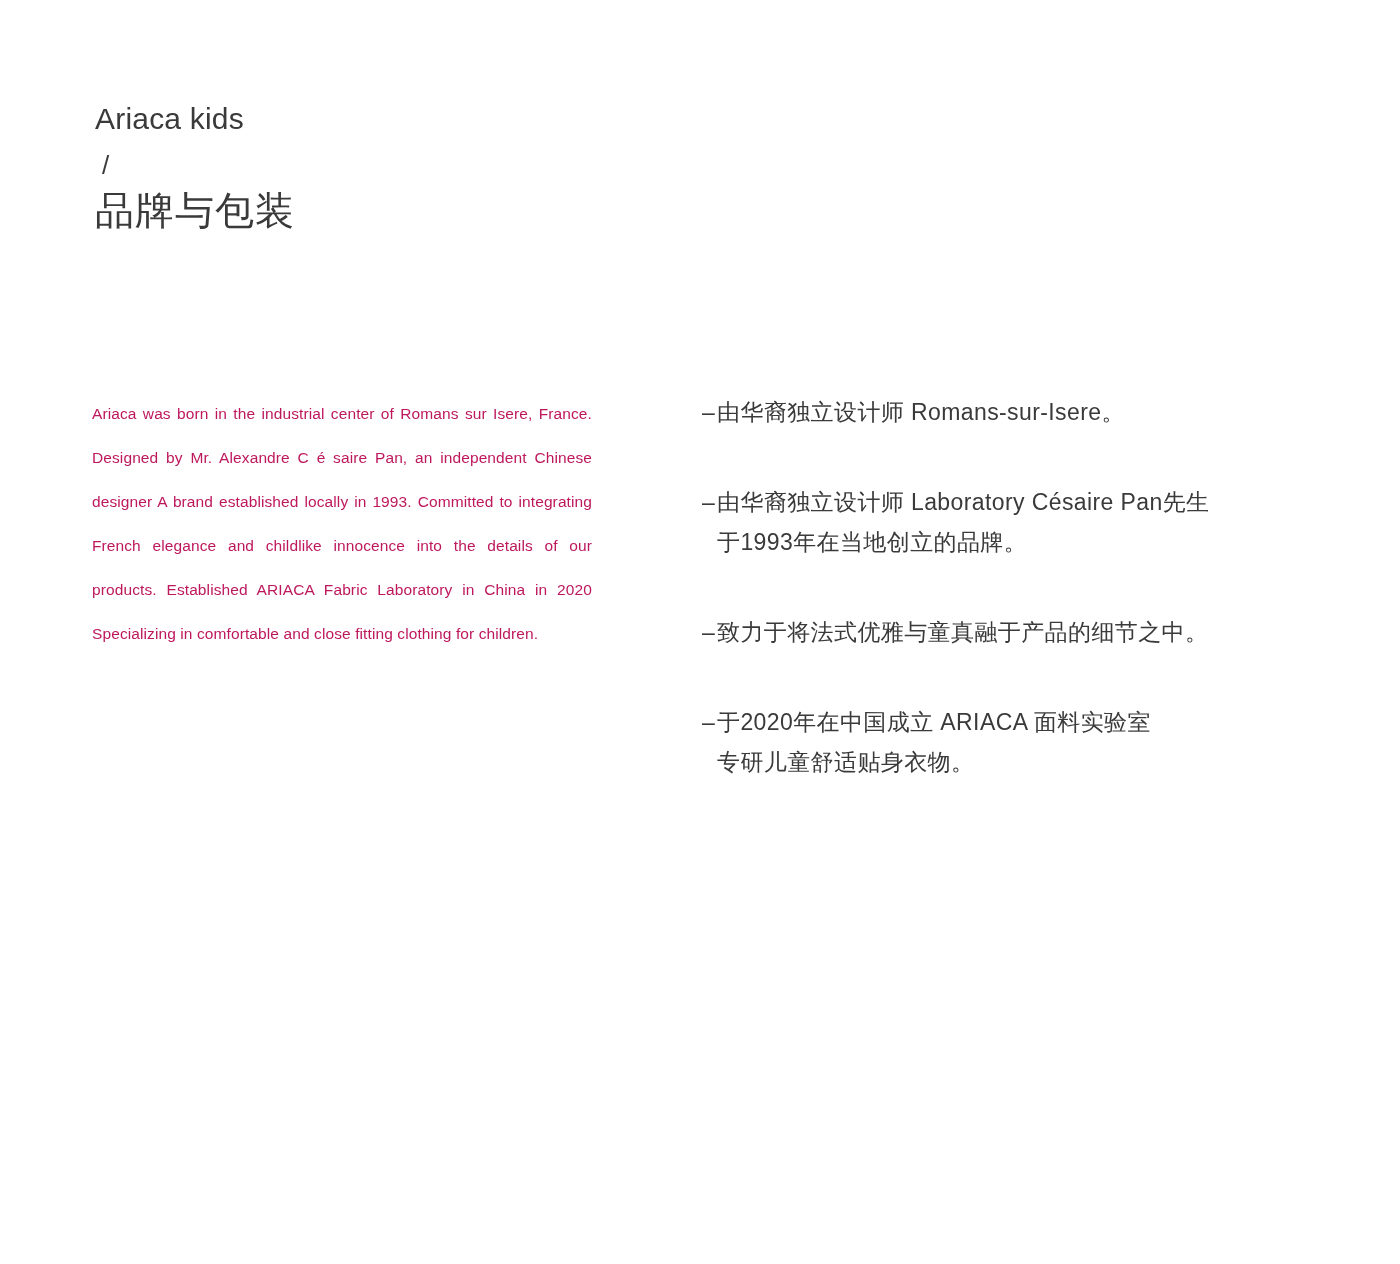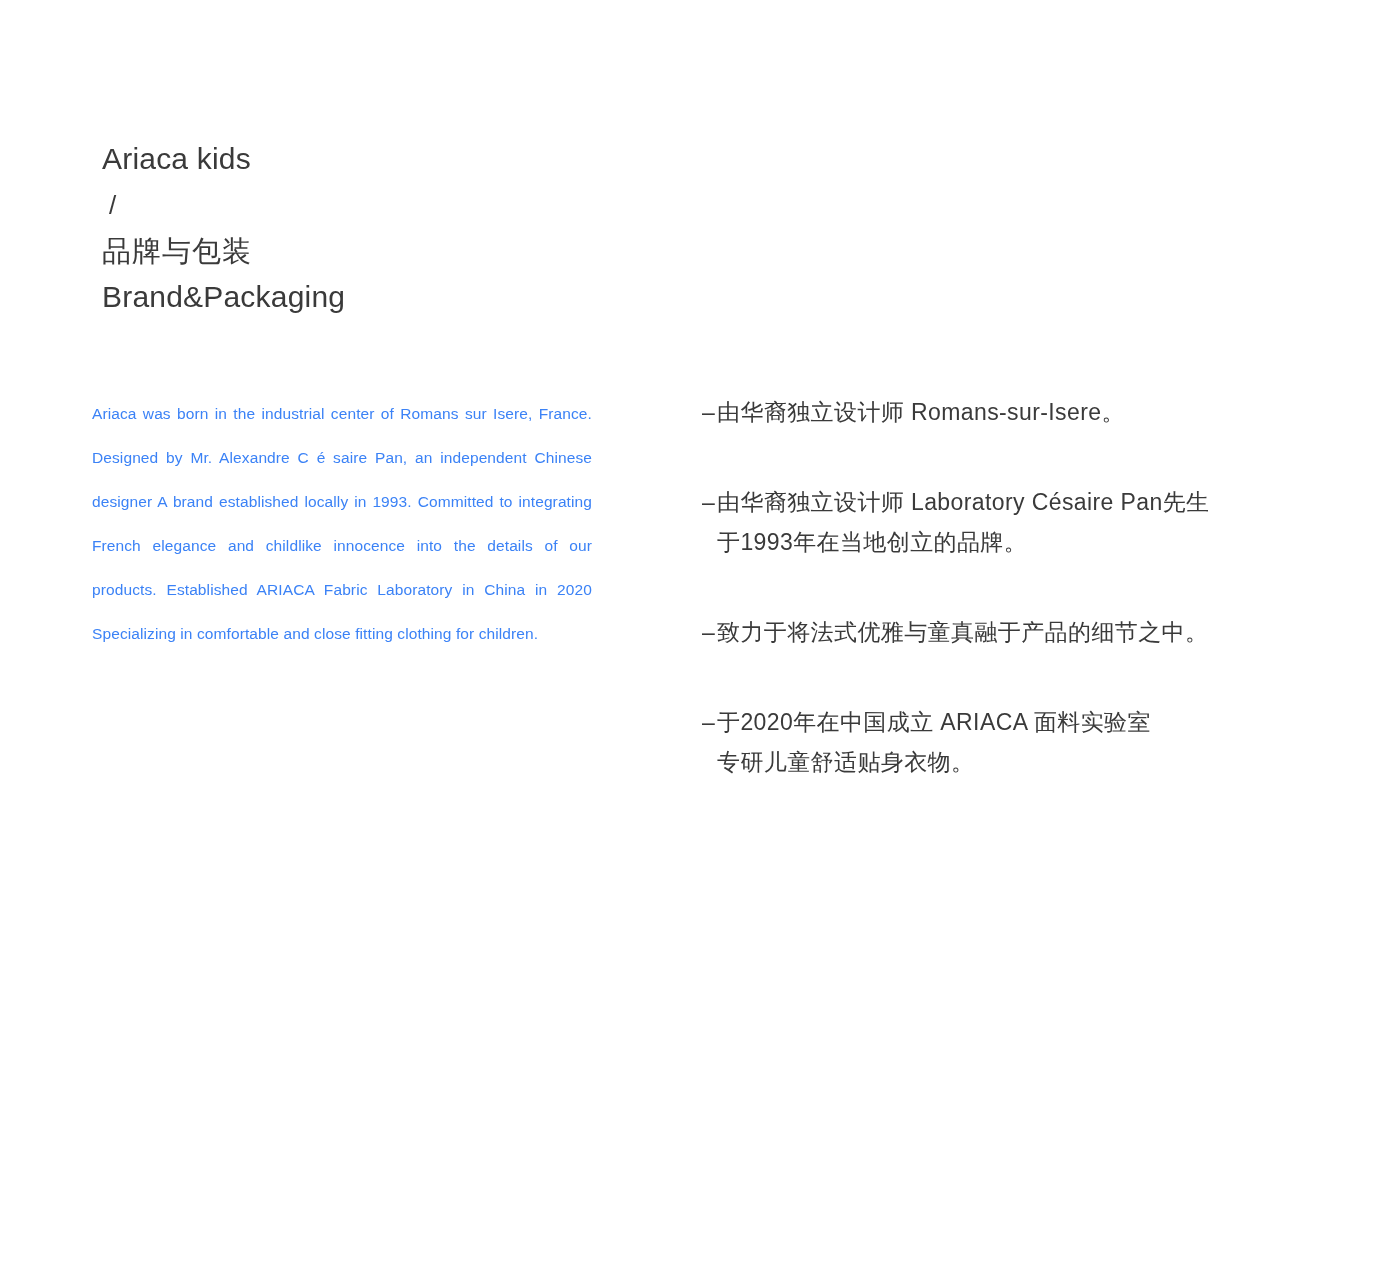--- a/index.html
+++ b/index.html
@@ -17,59 +17,58 @@
   }
   .page {
     position: relative;
     width: 1400px;
     height: 1264px;
   }
 
   
   .title-block {
     position: absolute;
-    left: 102px;
+    left: 95px;
     top: 96px;
     width: 700px;
-    margin-top: 40px;
   }
   .title-line {
     font-size: 30px;
     line-height: 46px;
     font-weight: 400;
     color: #3a3a3a;
     letter-spacing: 0.2px;
     white-space: pre;
   }
   .title-line.slash {
     padding-left: 7px;
     font-size: 26px;
   }
   .title-line.cn {
-    font-size: 29px;
+    font-size: 39px;
     letter-spacing: 1px;
   }
   .title-line.en2 {
     font-size: 30px;
   }
 
   
   .left-col {
     position: absolute;
     left: 92px;
     top: 392px;
     width: 500px;
   }
   .left-col p {
     margin: 0;
     font-size: 15.5px;
     line-height: 44px;
     text-align: justify;
     text-align-last: left;
-    color: #3b82f6;
+    color: #be185d;
     letter-spacing: 0.1px;
   }
 
   
   .right-col {
     position: absolute;
     left: 702px;
     top: 392px;
     width: 620px;
   }
@@ -99,21 +98,20 @@
 </style>
 </head>
 <body>
 
 <div class="page">
 
   <div class="title-block">
     <div class="title-line brand">Ariaca kids</div>
     <div class="title-line slash">/</div>
     <div class="title-line cn">品牌与包装</div>
-    <div class="title-line en2">Brand&amp;Packaging</div>
   </div>
 
   <div class="left-col">
     <p>Ariaca was born in the industrial center of Romans sur Isere, France. Designed by Mr. Alexandre C é saire Pan, an independent Chinese designer A brand established locally in 1993. Committed to integrating French elegance and childlike innocence into the details of our products. Established ARIACA Fabric Laboratory in China in 2020 Specializing in comfortable and close fitting clothing for children.</p>
   </div>
 
   <div class="right-col">
     <div class="bullet">
       <span class="dash">–</span>
       <span class="btext">由华裔独立设计师 Romans-sur-Isere。</span>

